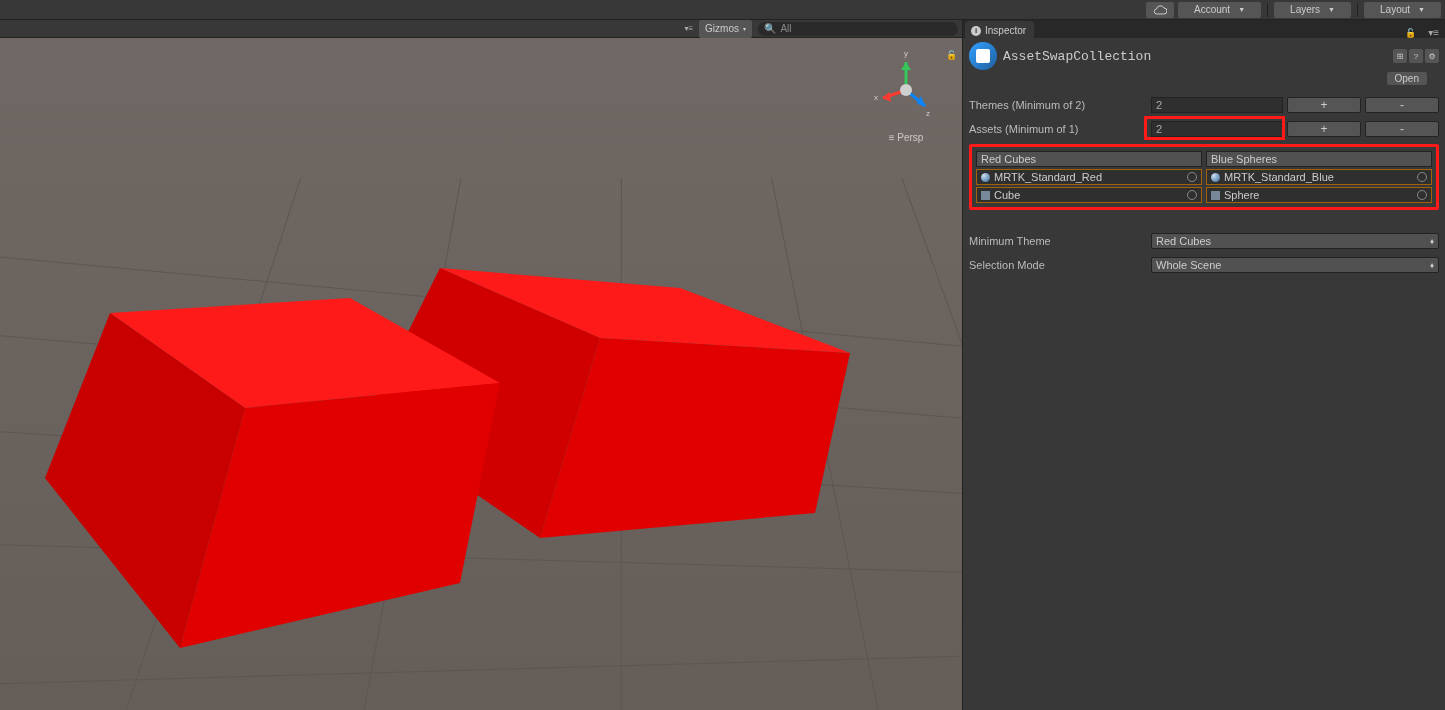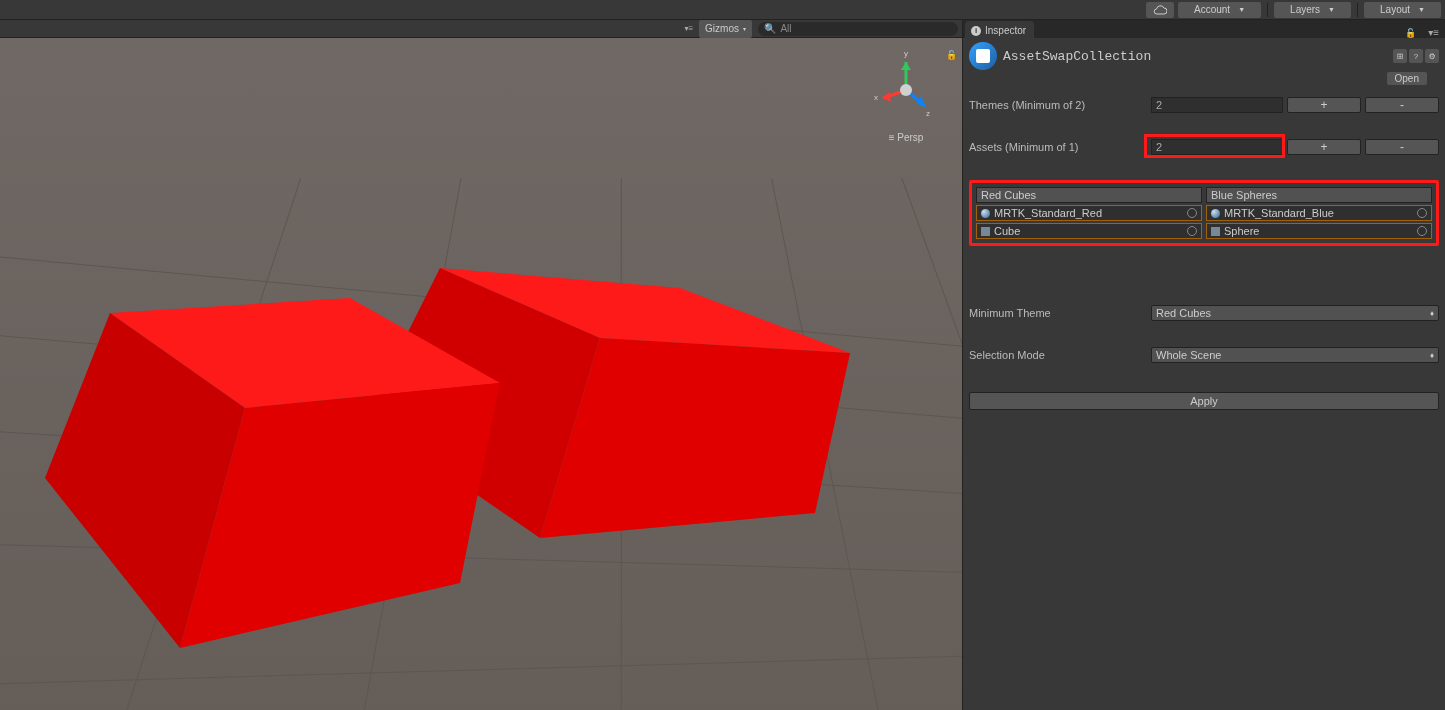--- a/index.html
+++ b/index.html
@@ -39,21 +39,21 @@
 
 .obj-header { display:flex; align-items:center; padding:4px 6px 2px 6px; background:#383838; }
 .obj-icon { width:28px; height:28px; background:linear-gradient(135deg,#33a0ff,#1f5fa0); border-radius:50%; margin-right:6px; display:flex; align-items:center; justify-content:center; }
 .obj-icon::after { content:""; width:14px; height:14px; background:#fff; border-radius:2px; }
 .obj-title { color:#ccc; font-size:13px; flex:1;font-family:Liberation Mono, monospace; }
 .obj-header-buttons { display:flex; gap:2px; }
 .obj-header-buttons .hb { width:14px; height:14px; background:#555; border-radius:2px; font-size:8px; display:flex; align-items:center; justify-content:center; color:#ccc; }
 .open-row { height:18px; display:flex; justify-content:flex-end; align-items:flex-start; padding:0 18px 4px 6px; }
 .open-btn { background:#555; color:#ccc; padding:1px 8px; border-radius:2px; font-size:10px; }
 
-.inspector-body { padding:6px; display:flex; flex-direction:column; gap:24px; }
+.inspector-body { padding:6px; display:flex; flex-direction:column; gap:6px; }
 .row { display:flex; align-items:center; height:18px; gap:4px; }
 .row .label { width:178px; color:#bbb; font-size:11px; }
 .row .input { background:#2f2f2f; color:#aaa; height:16px; padding:0 4px; display:flex; align-items:center; font-size:11px; flex:1; border:1px solid #222; }
 .row .select-like { background:#515151; color:#ccc; height:16px; padding:0 4px; display:flex; align-items:center; justify-content:space-between; font-size:11px; flex:1; border:1px solid #222; border-radius:2px; }
 .row .select-like .arrow { font-size:8px; }
 .row .stepper-btn { background:#555; color:#ccc; width:74px; height:16px; display:flex; align-items:center; justify-content:center; border:1px solid #222; border-radius:2px; font-size:12px; }
 
 .themes-container { border:3px solid #ff1a1a; border-radius:2px; padding:4px; display:flex; gap:4px; }
 .theme-col { flex:1; display:flex; flex-direction:column; gap:2px; }
 .theme-title { background:#515151; color:#ccc; height:16px; padding:0 4px; display:flex; align-items:center; font-size:11px; border:1px solid #222; }
@@ -245,16 +245,15 @@
       </div>
 
       <div class="row">
         <div class="label">Selection Mode</div>
         <div class="select-like">
             <span>Whole Scene</span>
             <span class="arrow">♦</span>
           </div>
       </div>
 
-      <div class="apply-btn">Apply</div>
     </div>
   </div>
 </div>
 
 </body></html>

